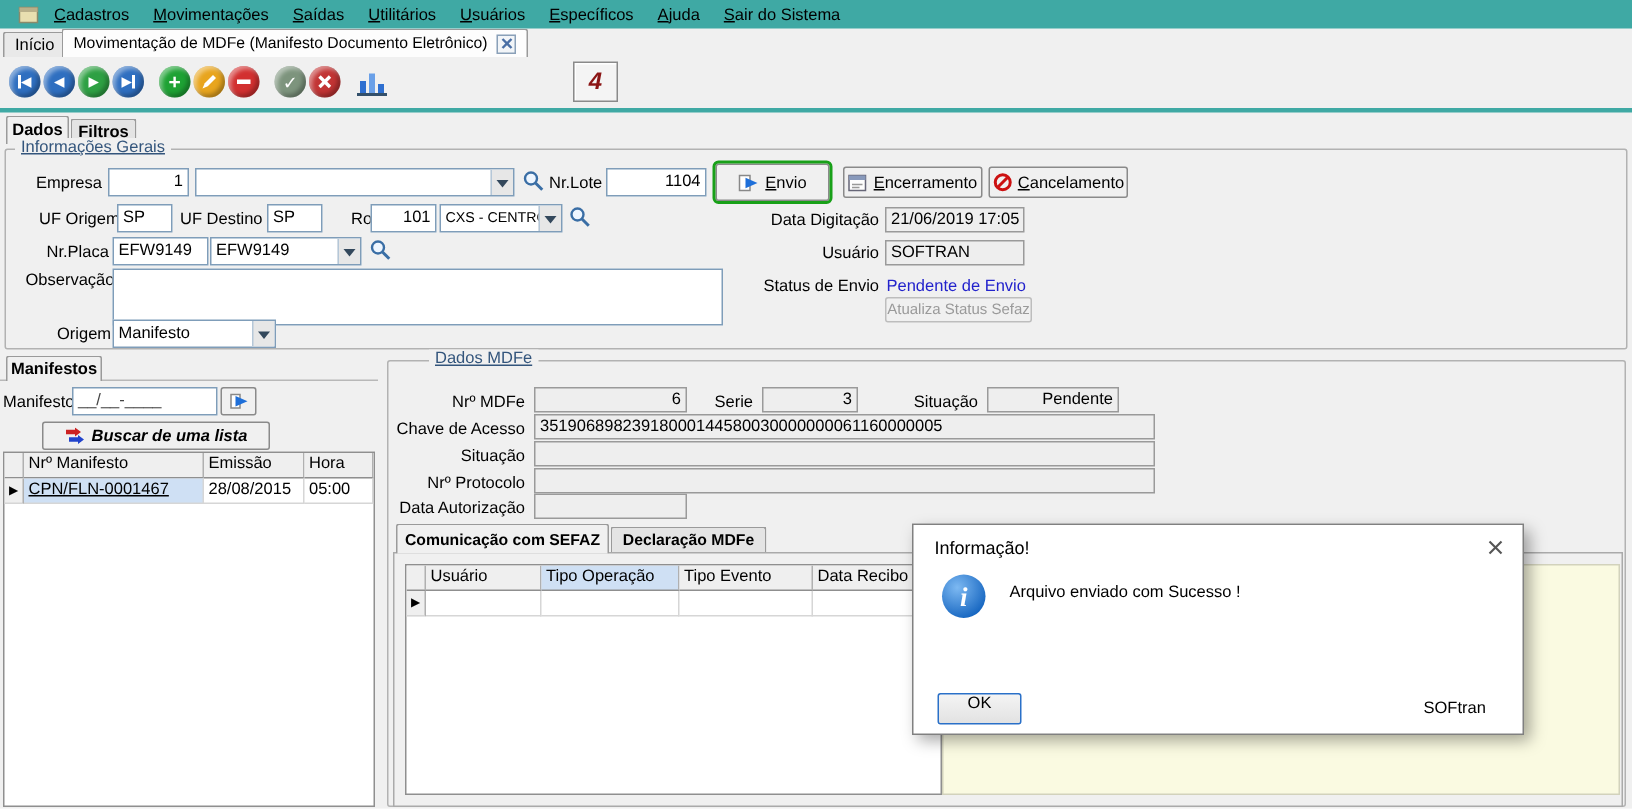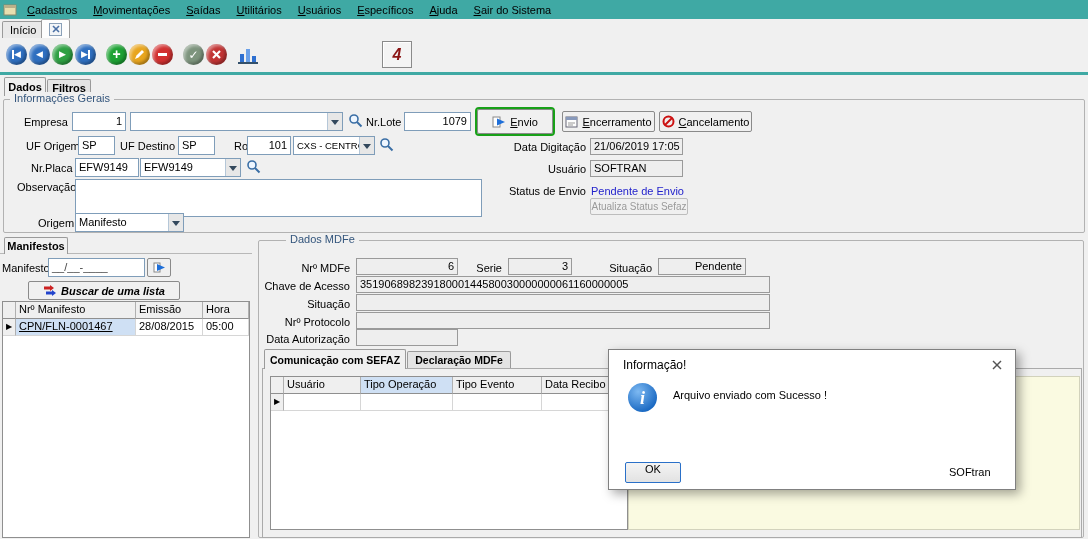--- a/index.html
+++ b/index.html
@@ -1,40 +1,40 @@
 <!DOCTYPE html>
 <html><head>
 <meta charset="utf-8">
 <style>
   * { margin:0; padding:0; box-sizing:border-box; }
   body { font-family:"Liberation Sans","DejaVu Sans",sans-serif; font-size:11px; color:#000; background:#fff; }
   .screen { position:relative; width:1088px; height:539px; background:#f0f0f0; overflow:hidden; }
   .abs { position:absolute; }
 
-  .menubar { position:absolute; left:0; top:0; width:1088px; height:19px; background:#3FA9A4; display:flex; align-items:center; padding-left:3px; }
+  .menubar { position:absolute; left:0; top:0; width:1088px; height:19px; background:#3FA9A4; display:flex; align-items:center; padding-left:12px; }
   .menu-item { display:inline-block; padding:2px 8px; cursor:default; white-space:nowrap; }
   .menu-item::first-letter { text-decoration:underline; }
 
   .wtab { position:absolute; display:flex; align-items:center; gap:6px; padding:0 7px; border:1px solid #9a9a9a; border-bottom:none; border-radius:2px 2px 0 0; white-space:nowrap; }
   .wtab.inactive { background:#e9e9e9; }
   .wtab.active { background:#fdfdfd; }
   .tab-close { width:13px; height:13px; border:1px solid #8aa0b8; background:#f2f5f8; display:flex; align-items:center; justify-content:center; }
 
   .circle { position:absolute; width:21px; height:21px; border-radius:50%; display:flex; align-items:center; justify-content:center; color:#fff; box-shadow:inset 2px 2px 3px rgba(255,255,255,.45), inset -2px -2px 3px rgba(0,0,0,.3); cursor:default; }
   .tri { font-size:9px; line-height:9px; }
   .navbar-bar { display:inline-block; width:2px; height:9px; background:#fff; }
   .toolbtn { position:absolute; display:flex; align-items:center; justify-content:center; cursor:default; }
 
   .teal-line { position:absolute; left:0; top:72px; width:1088px; height:3px; background:#3FA9A4; }
 
   .ptab { position:absolute; background:#f0f0f0; border:1px solid #9a9a9a; border-bottom:none; border-radius:2px 2px 0 0; display:flex; align-items:center; justify-content:center; white-space:nowrap;font-weight:bold; }
   .ptab.inactive { background:#e4e4e4; }
 
   .gbox { position:absolute; border:1px solid #b2b2b2; border-radius:2px; }
-  .gcap { position:absolute; background:#f0f0f0; padding:0 4px; color:#33557C; white-space:nowrap; }
+  .gcap { position:absolute; background:#f0f0f0; padding:0 4px; color:#33557C; white-space:nowrap;text-decoration:underline; }
 
   .lbl { position:absolute; white-space:nowrap; line-height:12px; }
   .lbl.r { text-align:right; }
   .inp { position:absolute; background:#fff; border:1px solid #7f9db9; padding:1px 3px; line-height:15px; overflow:hidden; white-space:nowrap; }
   .inp.r { text-align:right; }
   .disp { position:absolute; background:#eeeeee; border:1px solid #9a9a9a; padding:1px 3px; line-height:13px; overflow:hidden; white-space:nowrap; }
   .disp.r { text-align:right; }
   .combo { position:absolute; background:#fff; border:1px solid #7f9db9; padding:1px 18px 1px 3px; line-height:15px; overflow:hidden; white-space:nowrap; }
   .combo .arrow { position:absolute; right:0; top:0; bottom:0; width:15px; background:#e7e7e7; border-left:1px solid #b5c7d8; display:flex; align-items:center; justify-content:center; }
   .combo .arrow::after { content:""; border:4px solid transparent; border-top:5px solid #33485c; margin-top:5px; }
@@ -78,20 +78,21 @@
     <span class="menu-item">Usuários</span>
     <span class="menu-item">Específicos</span>
     <span class="menu-item">Ajuda</span>
     <span class="menu-item">Sair do Sistema</span>
   </div>
 
   <div class="wtab inactive" style="left:2px; top:21px; height:17px;">
     <span>Início</span>
   </div>
   <div class="wtab active" style="left:41px; top:19px; height:19px; font-size:10.5px;">
+    <span>Movimentação de MDFe (Manifesto Documento Eletrônico)</span>
     <span class="tab-close">
       <svg width="8" height="8">
           <line x1="1" y1="1" x2="7" y2="7" stroke="#4a6fa5" stroke-width="1.6"></line>
           <line x1="7" y1="1" x2="1" y2="7" stroke="#4a6fa5" stroke-width="1.6"></line>
         </svg>
     </span>
   </div>
 
   <div class="circle" style="left:6px; top:44px; background:#2f6fc0;">
       <span class="navbar-bar"></span>
@@ -161,21 +162,21 @@
     <span></span>
     <span class="arrow"></span>
   </div>
   <div class="abs" style="left:348px; top:113px;">
     <svg width="15" height="15">
         <circle cx="6" cy="6" r="4" fill="#eef6ff" stroke="#3a6ea5" stroke-width="1.6"></circle>
         <line x1="9" y1="9" x2="13.5" y2="13.5" stroke="#3a6ea5" stroke-width="2"></line>
       </svg>
   </div>
   <div class="lbl" style="left:366px; top:116px;">Nr.Lote</div>
-  <div class="inp r" style="left:404px; top:112px; width:67px; height:19px;">1079</div>
+  <div class="inp r" style="left:404px; top:112px; width:67px; height:19px;">1104</div>
 
   <div class="btn" style="left:477px; top:109px; width:76px; height:25px; border:1px solid #8a8a8a; outline:2px solid #18A018;">
     <svg width="14" height="12">
         <rect x="1" y="1" width="7" height="10" fill="#fff" stroke="#888"></rect>
         <polygon points="5,2.5 13,6 5,9.5" fill="#1e6fd9"></polygon>
       </svg>
     <span class="cap">Envio</span>
   </div>
   <div class="btn" style="left:562px; top:111px; width:93px; height:21px;">
     <svg width="13" height="12">

